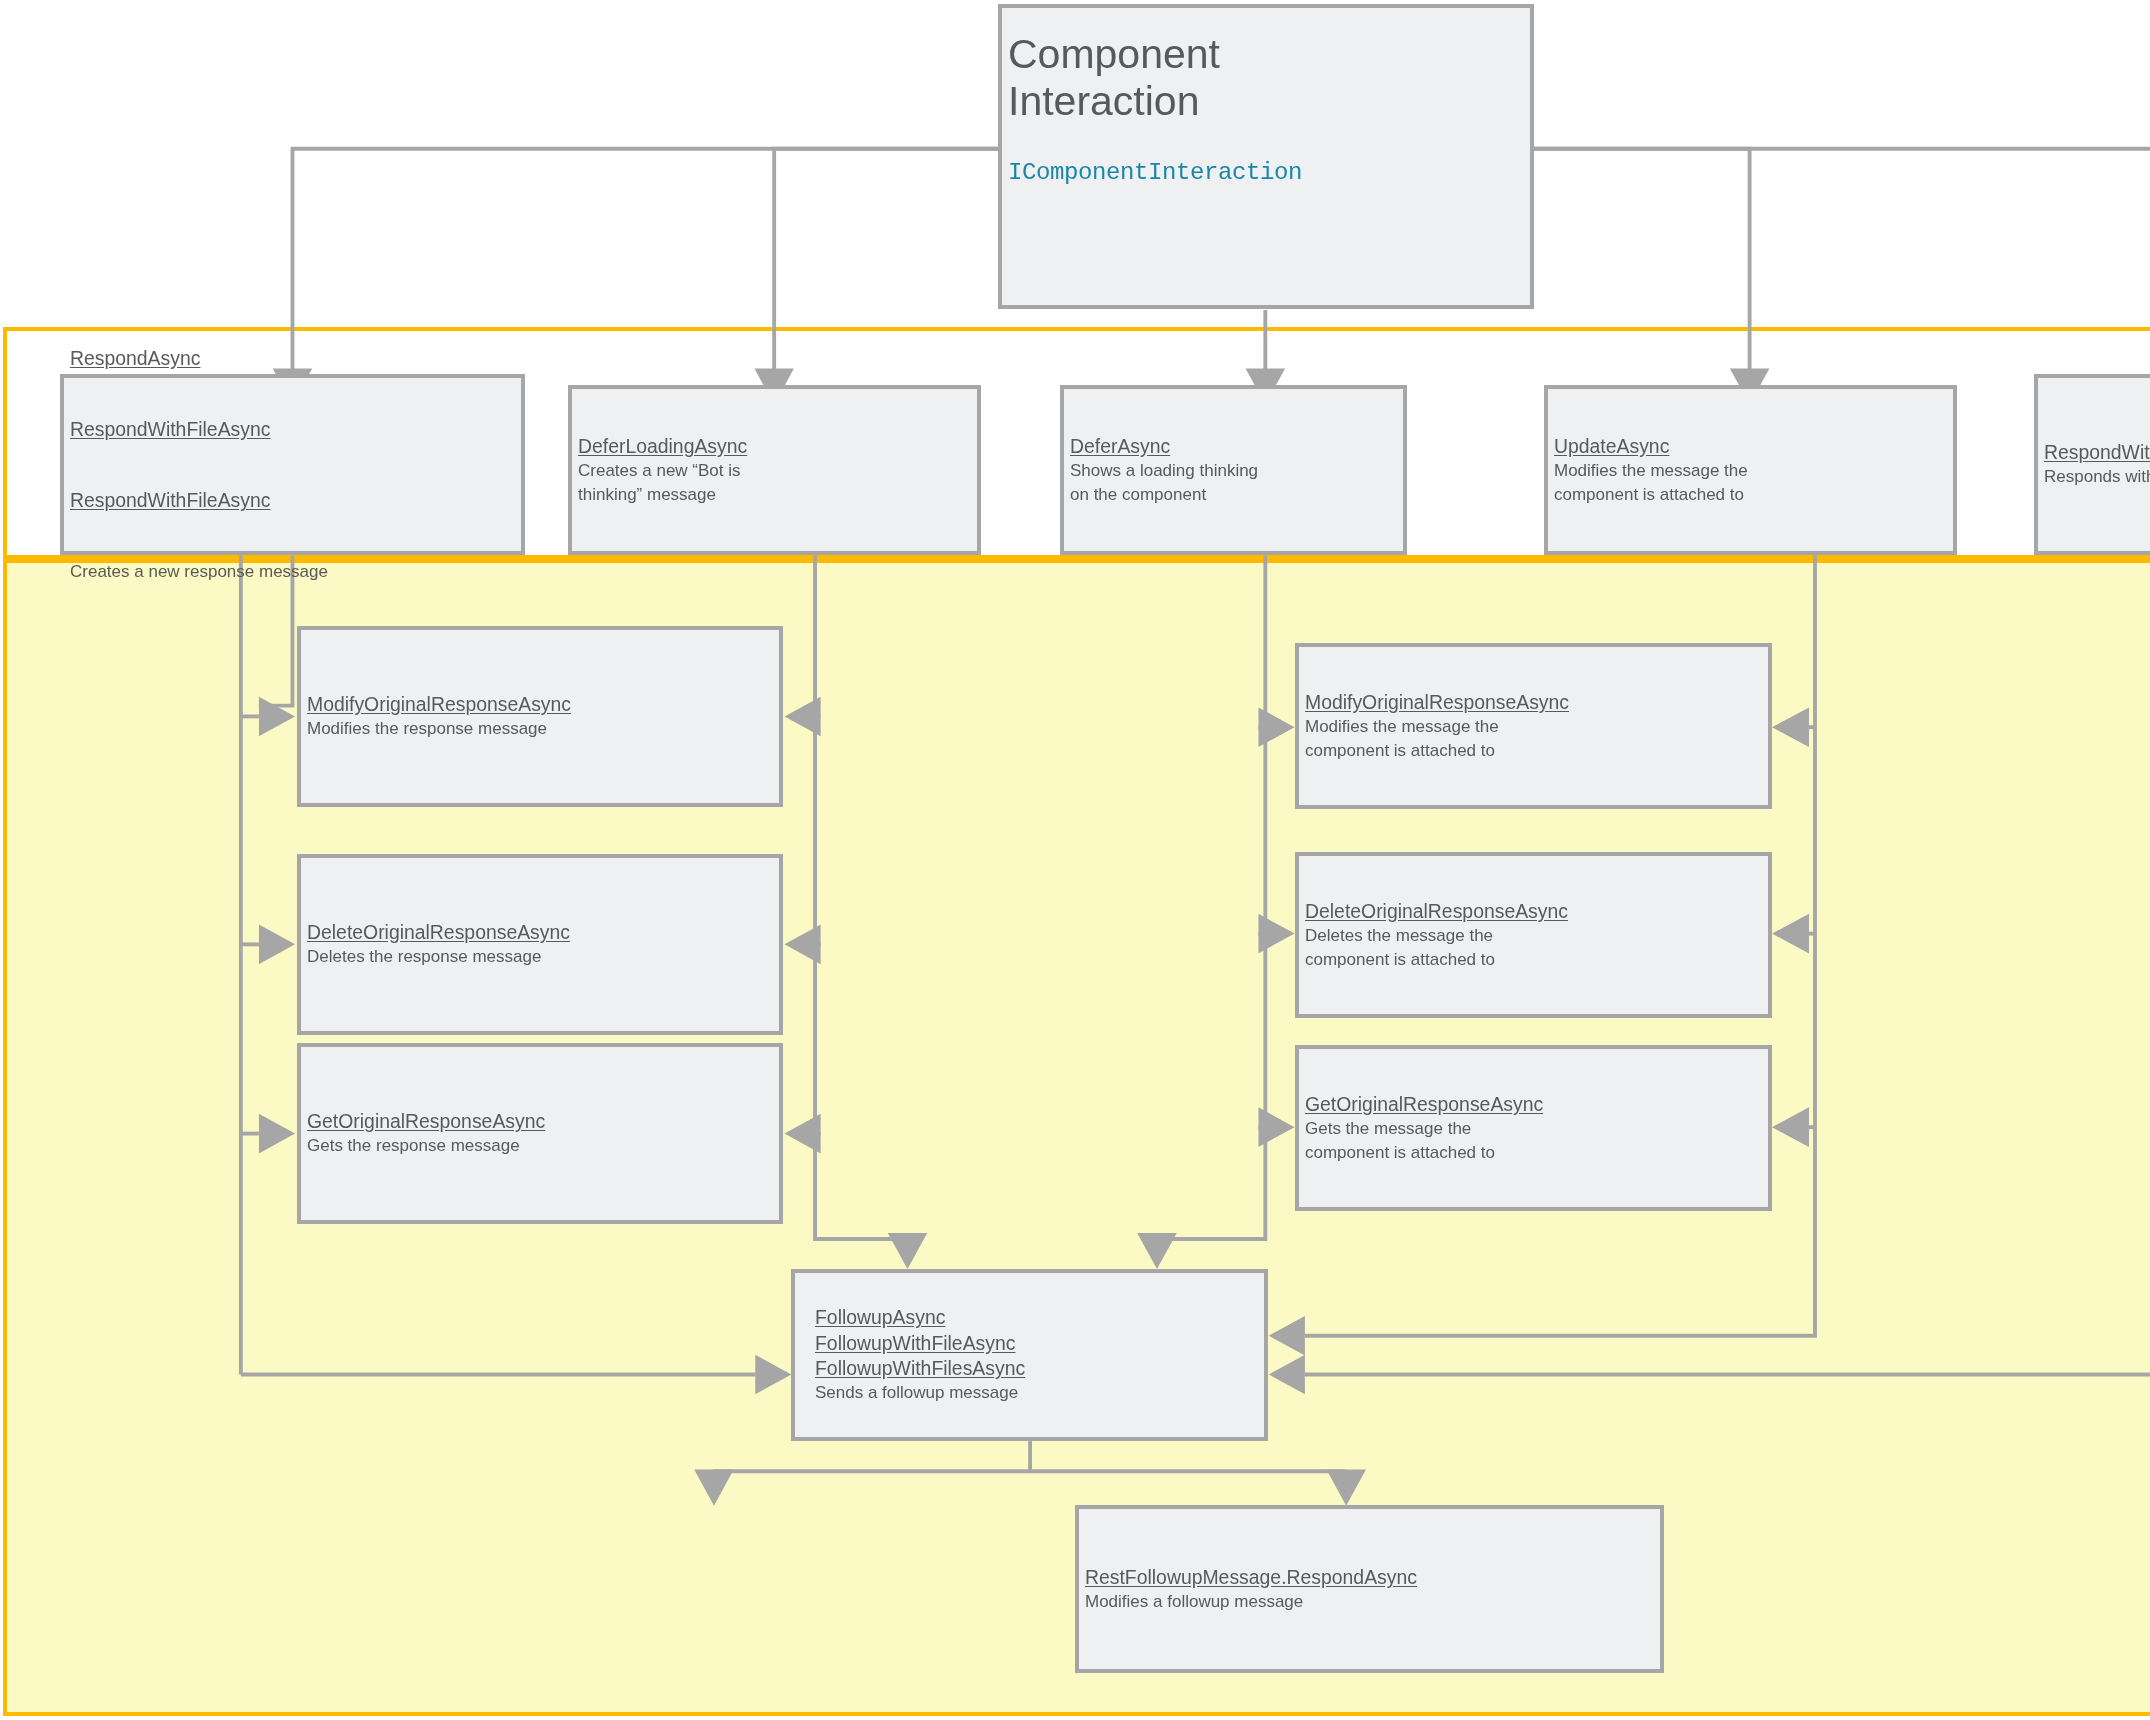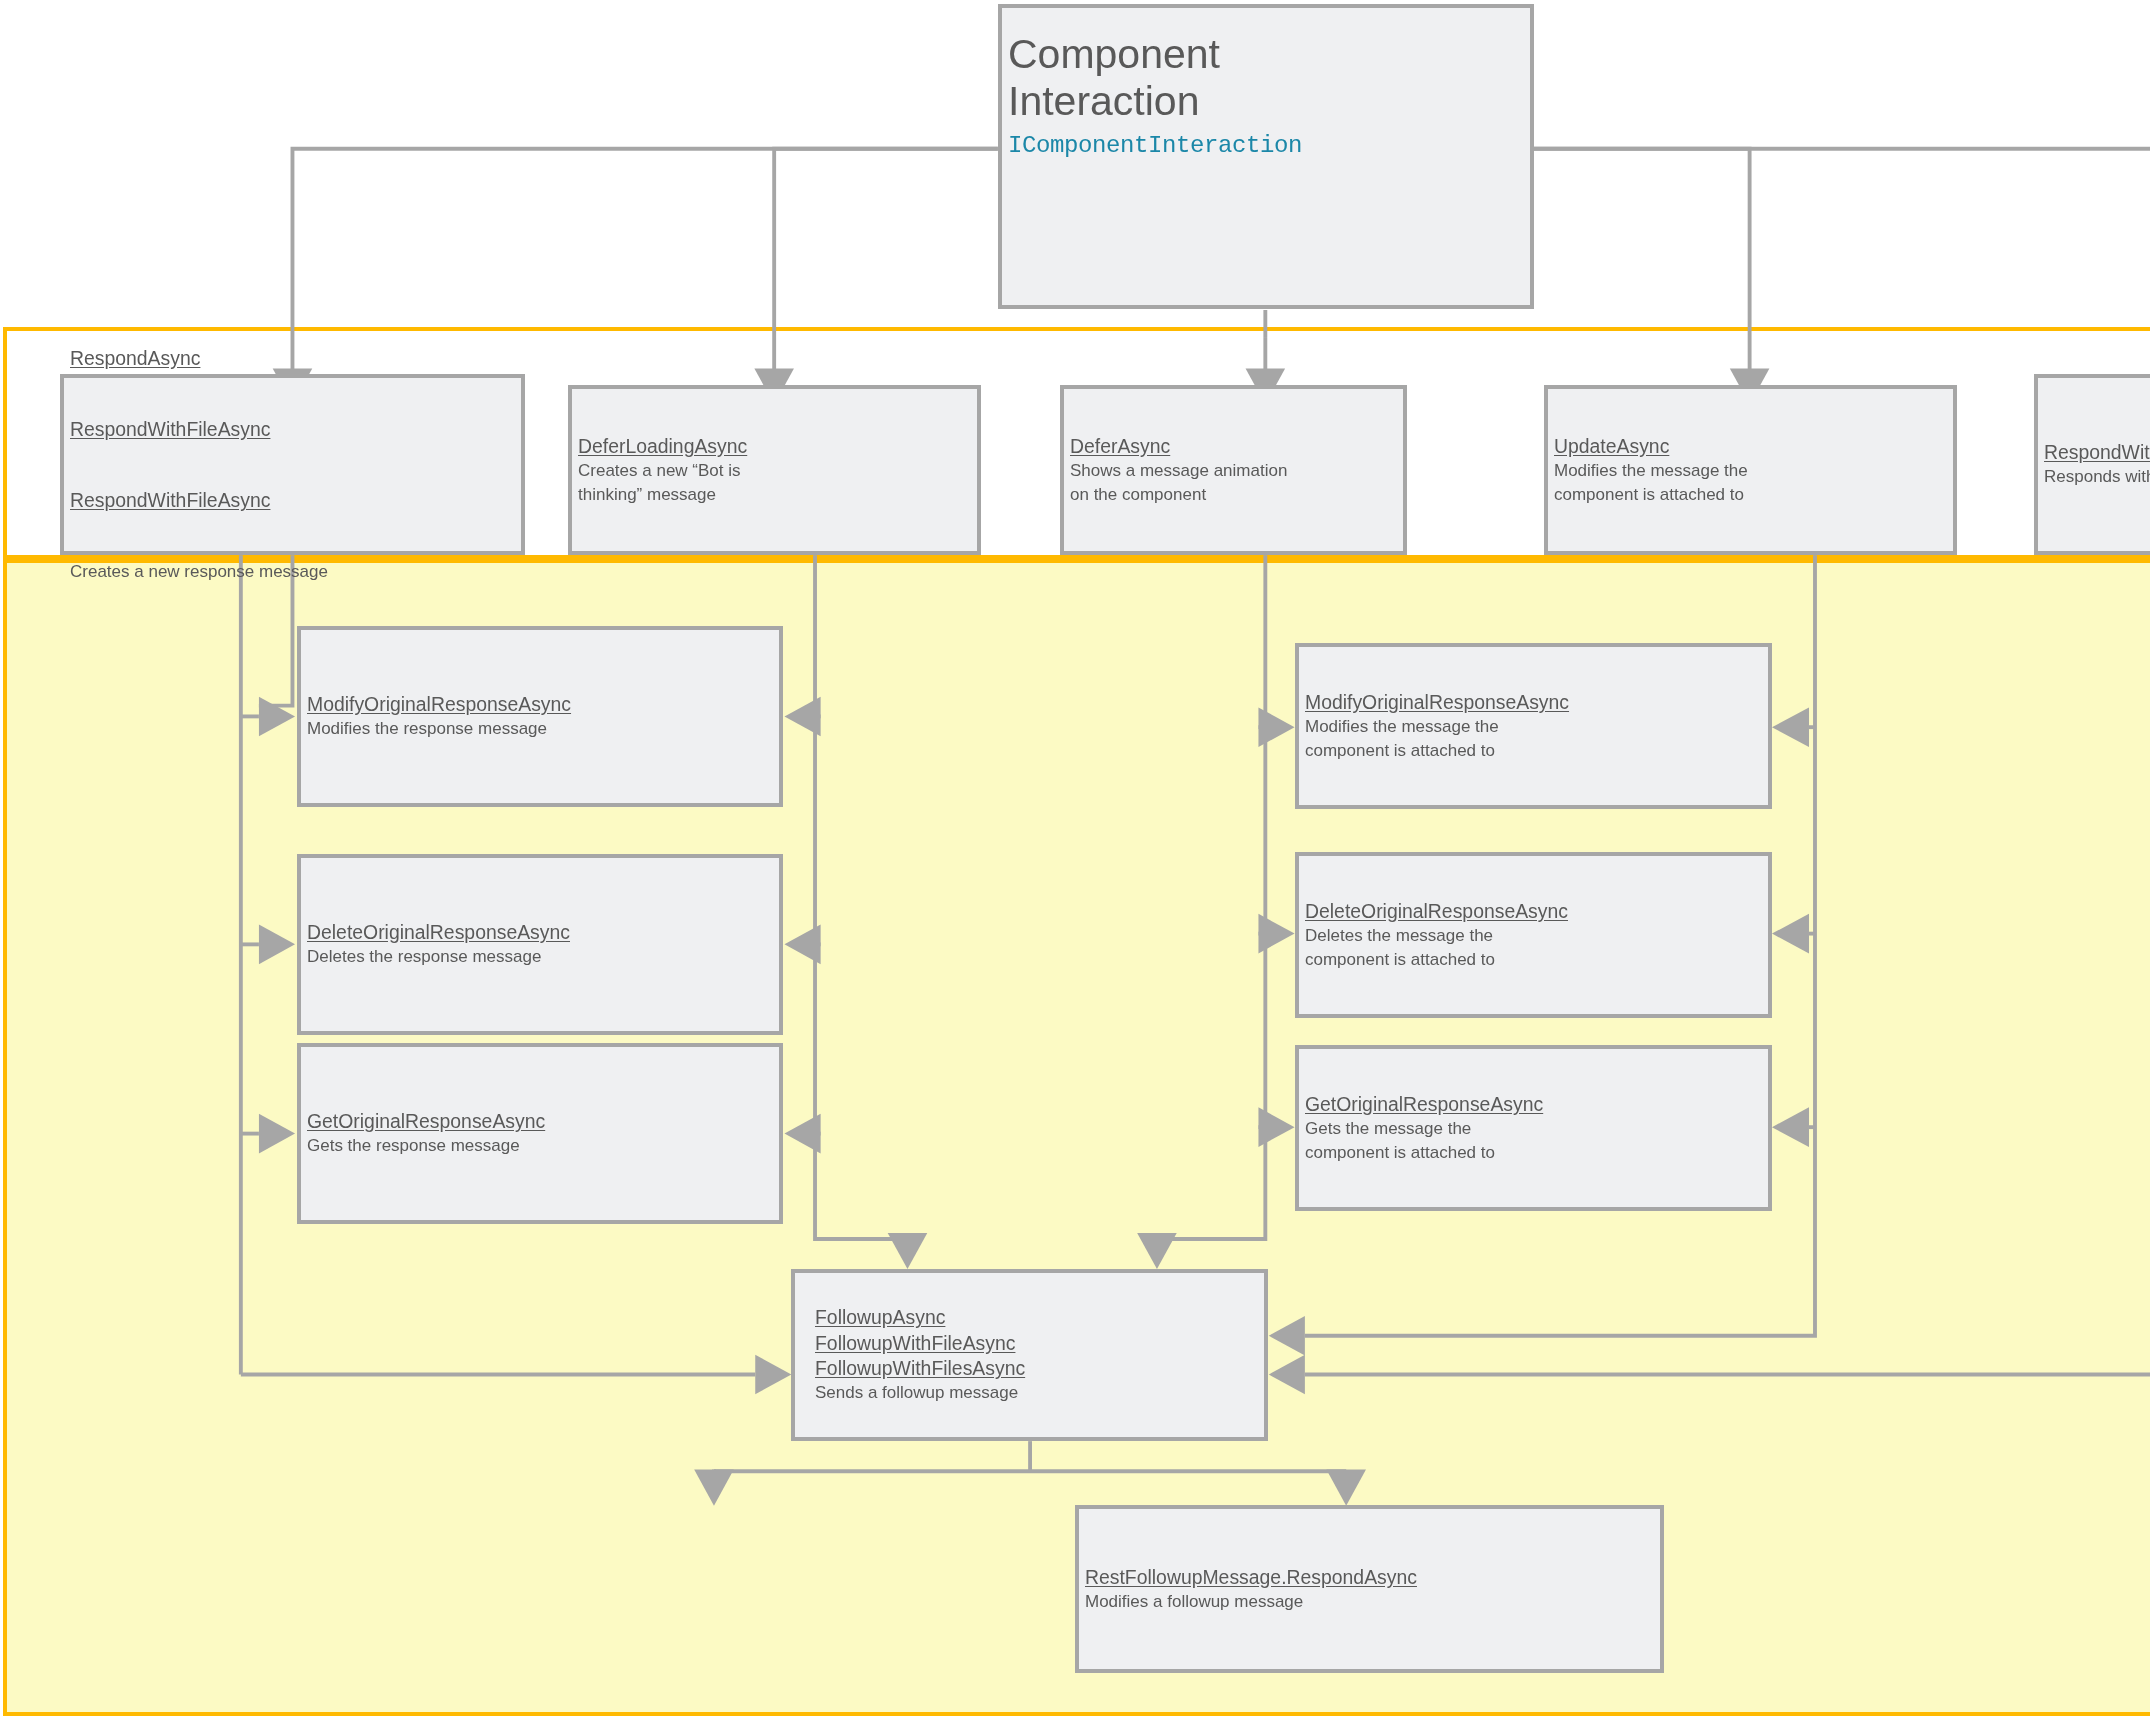--- a/index.html
+++ b/index.html
@@ -15,21 +15,21 @@
   .node{position:absolute;box-sizing:border-box;background:#EFF0F2;border:4.7px solid #A6A6A6;
         display:flex;flex-direction:column;align-items:flex-start;justify-content:center;
         text-align:center;color:#595959;z-index:6;padding:2.6px 6px;}
   .node .m{font-size:19.4px;line-height:1.30;text-decoration:underline;
            text-decoration-color:#595959;text-underline-offset:2.2px;white-space:nowrap;}
   .node .d{font-size:17px;line-height:1.38;color:#595959;}
 
   
   #root{left:998px;top:4.3px;width:536px;height:305px;justify-content:flex-start;padding-top:22.4px;}
   #root .title{font-size:41px;line-height:1.16;color:#595959;font-weight:400;}
-  #root .iface{margin-top:6px;font-family:"Liberation Mono",monospace;font-size:24px;color:#1B87A8;letter-spacing:-0.4px;}
+  #root .iface{margin-top:33px;font-family:"Liberation Mono",monospace;font-size:24px;color:#1B87A8;letter-spacing:-0.4px;}
 
   
   #n-respond      {left:60px; top:374px; width:465px;height:181px;gap:46px;}
   #n-deferloading {left:568px;top:385px; width:413px; height:170px;}
   #n-defer        {left:1060px;top:385px; width:347px; height:170px;}
   #n-update       {left:1544px;top:385px; width:413px; height:170px;}
   #n-modal        {left:2034px;top:374px; width:409px; height:181px;}
 
   
   #n-l-modify{left:297px;top:626px;width:486px;height:181px;}
@@ -138,21 +138,21 @@
   </div>
 
   <div class="node" id="n-deferloading">
     <div class="m">DeferLoadingAsync</div>
     <div class="d">Creates a new “Bot is</div>
     <div class="d">thinking” message</div>
   </div>
 
   <div class="node" id="n-defer">
     <div class="m">DeferAsync</div>
-    <div class="d">Shows a message animation</div>
+    <div class="d">Shows a loading thinking</div>
     <div class="d">on the component</div>
   </div>
 
   <div class="node" id="n-update">
     <div class="m">UpdateAsync</div>
     <div class="d">Modifies the message the</div>
     <div class="d">component is attached to</div>
   </div>
 
   <div class="node" id="n-modal">

